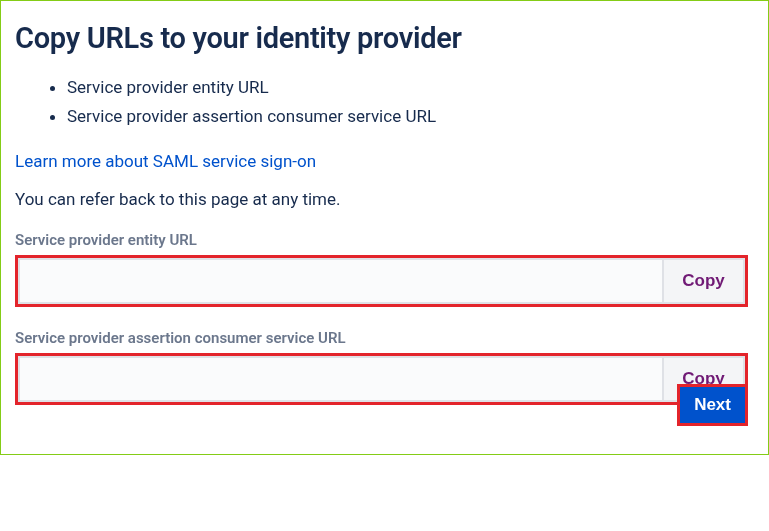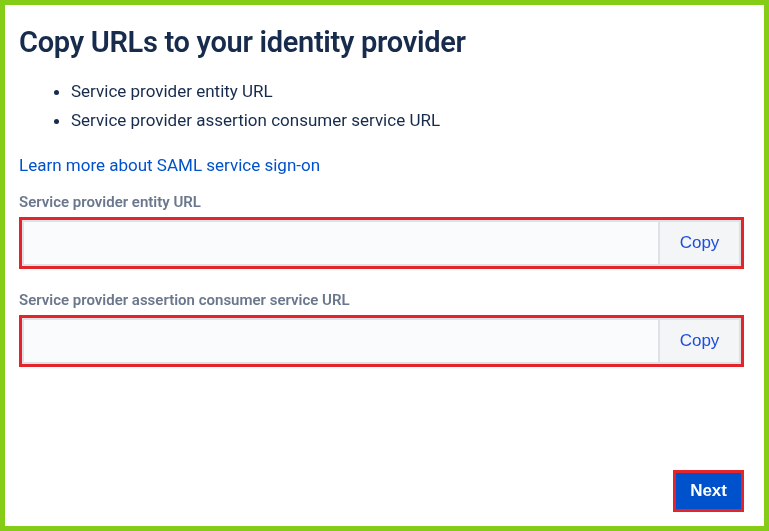--- a/index.html
+++ b/index.html
@@ -8,24 +8,24 @@
       padding: 0;
     }
     body {
       font-family: -apple-system, BlinkMacSystemFont, "Segoe UI", Roboto, Helvetica, Arial, sans-serif;
       background: #fff;
       color: #172B4D;
       width: 769px;
       height: 531px;
     }
     .container {
-      border: 5px solid #84cc16;
+      border: 1px solid #84cc16;
       padding: 20px 20px 12px 14px;
       width: 769px;
-      height: 531px;
+      height: 455px;
       position: relative;
     }
     .heading {
       font-size: 29px;
       font-weight: 600;
       color: #172B4D;
       margin-bottom: 18px;
       letter-spacing: -0.3px;
     }
     .intro {
@@ -77,29 +77,29 @@
       padding: 0 10px;
       font-size: 15px;
       color: #172B4D;
       outline: none;
     }
     .copy-btn {
       width: 82px;
       border: 2px solid #DFE1E6;
       border-left: 1px solid #DFE1E6;
       background: #F4F5F7;
-      color: #1d4ed8;
+      color: #701a75;
       font-size: 17px;
-      font-weight: 400;
+      font-weight: 700;
       cursor: pointer;
       padding: 0;
     }
     .footer {
       position: absolute;
-      bottom: 14px;
+      bottom: 28px;
       right: 20px;
       margin-top: 8px;
     }
     .next-wrap {
       border: 3px solid #E3242B;
       display: inline-block;
     }
     .next-btn {
       background: #0052CC;
       color: #FFFFFF;
@@ -119,20 +119,21 @@
   <h1 class="heading">Copy URLs to your identity provider</h1>
 
 
   <ul class="bulleted">
     <li>Service provider entity URL</li>
     <li>Service provider assertion consumer service URL</li>
   </ul>
 
   <a class="learn-link">Learn more about SAML service sign-on</a>
 
+  <p class="refer-text">You can refer back to this page at any time.</p>
 
   <label class="field-label">Service provider entity URL</label>
   <div class="field-row">
     <input type="text" class="field-input" readonly="" value="" style="">
     <button class="copy-btn">Copy</button>
   </div>
 
   <label class="field-label">Service provider assertion consumer service URL</label>
   <div class="field-row">
     <input type="text" class="field-input" readonly="" value="" style="">

